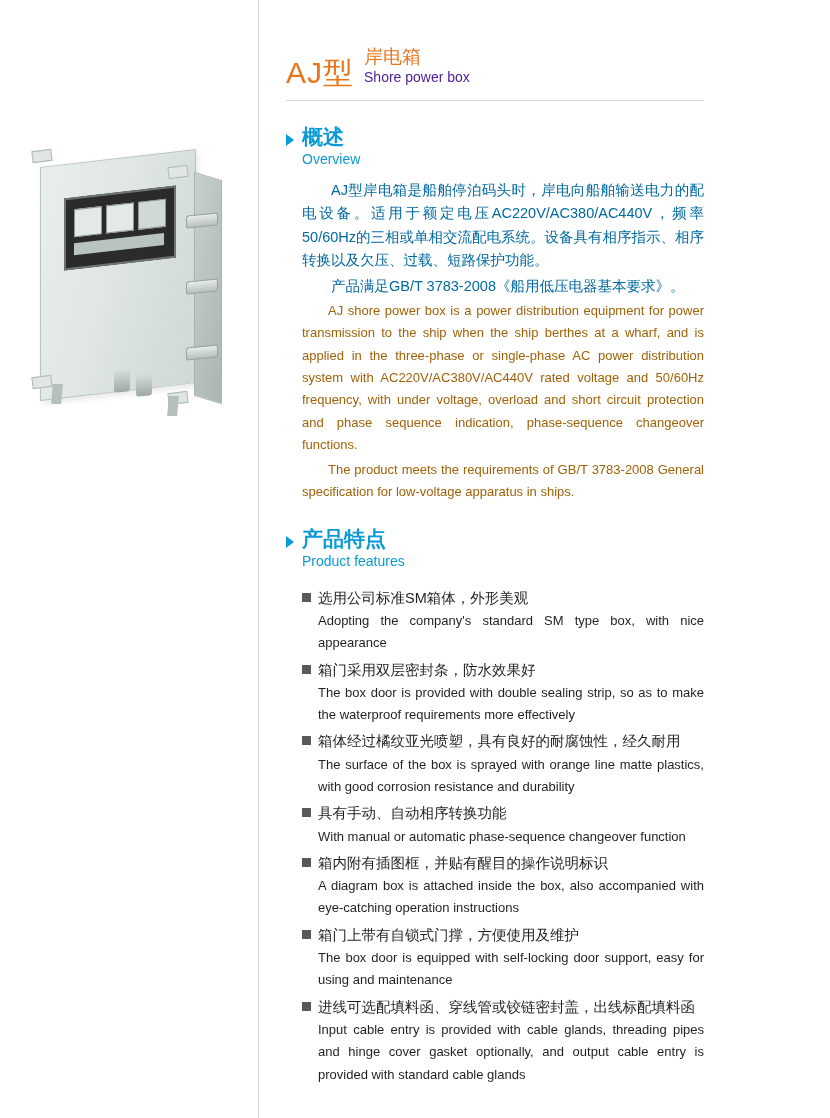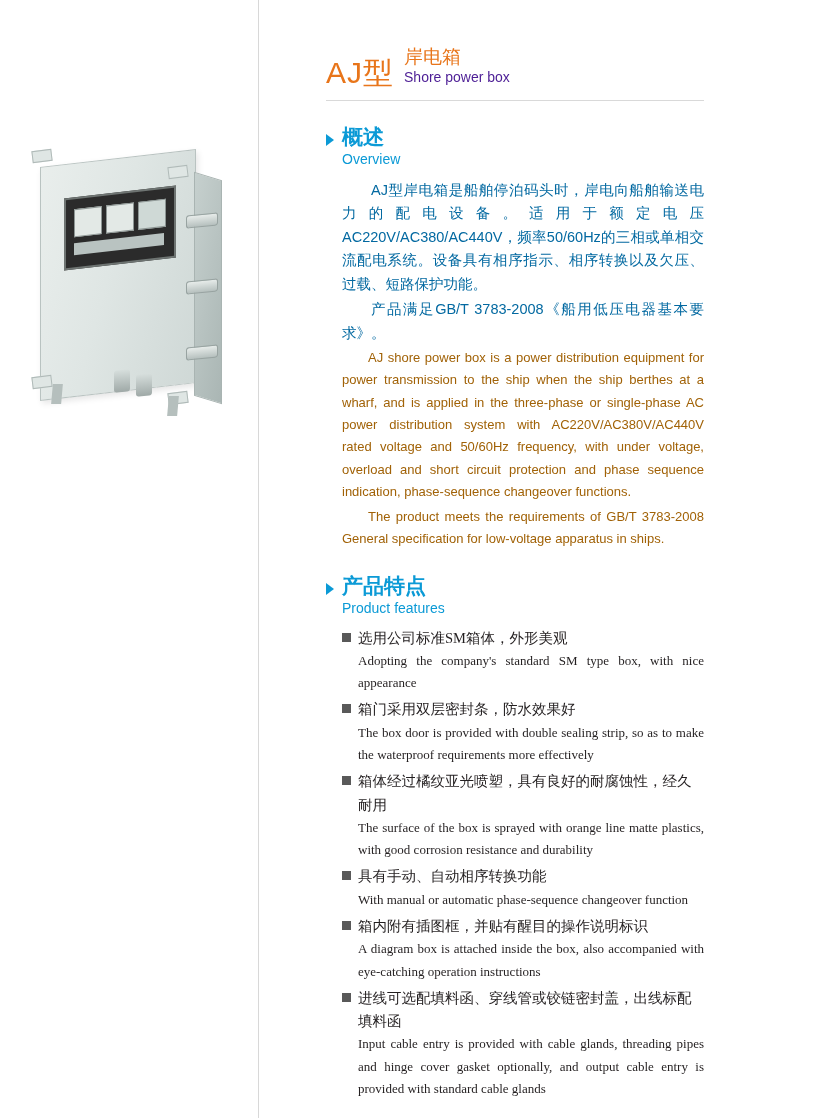--- a/index.html
+++ b/index.html
@@ -12,21 +12,20 @@
     background: #ffffff;
     font-family: "Liberation Sans", sans-serif;
     color: #231f20;
     overflow: hidden;
   }
   .page {
     position: relative;
     width: 724px;
     height: 1118px;
     display: flex;
-    gap: 40px;
   }
   
   .left-col {
     width: 258px;
     flex: 0 0 258px;
     position: relative;
   }
   .product-photo {
     position: absolute;
     left: 18px;
@@ -213,23 +212,22 @@
   }
   p.en {
     margin: 0 0 2px 0;
     font-size: 13px;
     line-height: 1.72;
     text-align: justify;
     text-indent: 2em;
     color: #a16207;
   }
   .features {
-    margin-top: 9px;
+    margin-top: 16px;
     padding-left: 16px;
-    font-family: Liberation Serif, serif;
   }
   .feature-item {
     margin-bottom: 4px;
   }
   .feature-cn {
     font-size: 14.5px;
     line-height: 1.6;
     color: #231f20;
     display: flex;
     align-items: flex-start;
@@ -351,20 +349,27 @@
         </div>
 
         <div class="feature-item">
           <div class="feature-cn">
             <span class="sq-bullet"></span>
             <span>箱内附有插图框，并贴有醒目的操作说明标识</span>
           </div>
           <div class="feature-en">A diagram box is attached inside the box, also accompanied with eye-catching operation instructions</div>
         </div>
 
+        <div class="feature-item">
+          <div class="feature-cn">
+            <span class="sq-bullet"></span>
+            <span>箱门上带有自锁式门撑，方便使用及维护</span>
+          </div>
+          <div class="feature-en">The box door is equipped with self-locking door support, easy for using and maintenance</div>
+        </div>
 
         <div class="feature-item">
           <div class="feature-cn">
             <span class="sq-bullet"></span>
             <span>进线可选配填料函、穿线管或铰链密封盖，出线标配填料函</span>
           </div>
           <div class="feature-en">Input cable entry is provided with cable glands, threading pipes and hinge cover gasket optionally, and output cable entry is provided with standard cable glands</div>
         </div>
 
       </div>

